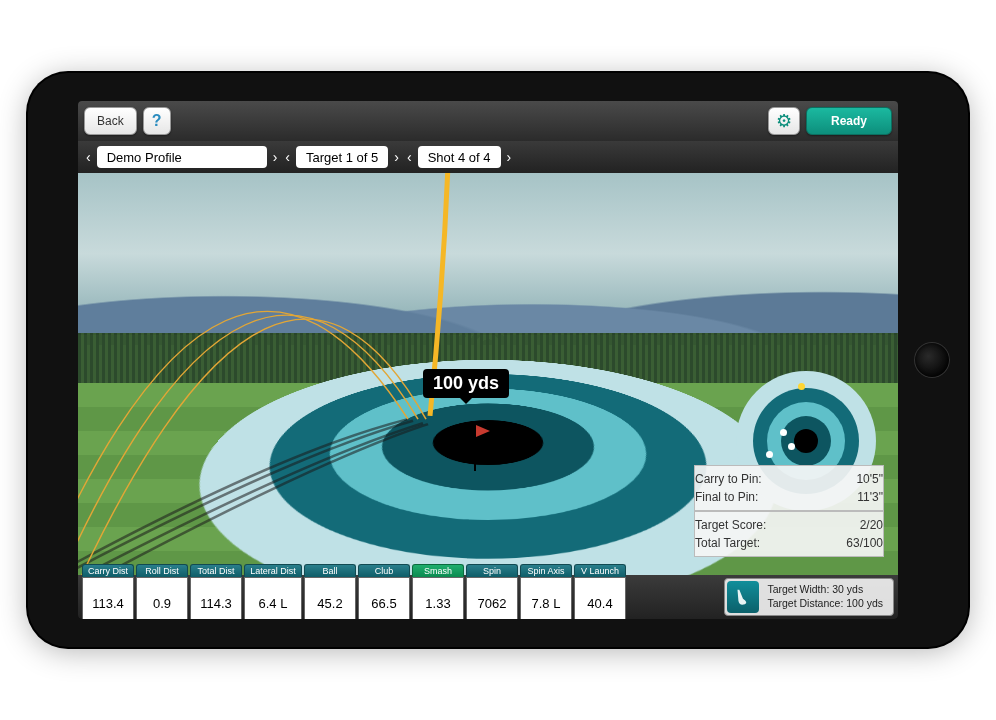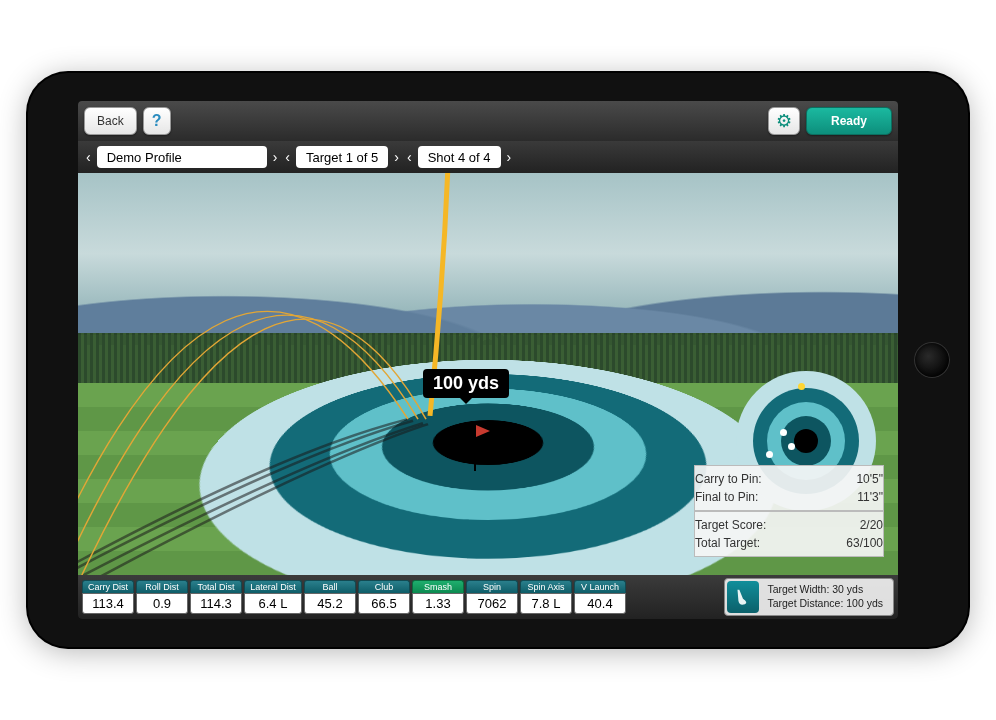--- a/index.html
+++ b/index.html
@@ -223,21 +223,21 @@
     border-top-left-radius:3px; border-top-right-radius:3px;
     padding:1px 0;
     white-space:nowrap;
   }
   .mhead.green { background:linear-gradient(#1fae6e,#0b8a50); border-color:#0a6b3e; }
   .mval {
     background:#fff; color:#000;
     font-size:13px; text-align:center;
     border:1px solid #666;
     border-bottom-left-radius:3px; border-bottom-right-radius:3px;
-    padding:2px 0;
+    padding:18px 0;
   }
   .metric { width:52px; }
 
   .target-info {
     margin-left:auto;
     display:flex; align-items:center; gap:8px;
     background:rgba(255,255,255,.85);
     border:1px solid #888;
     border-radius:4px;
     padding:2px 10px 2px 2px;

